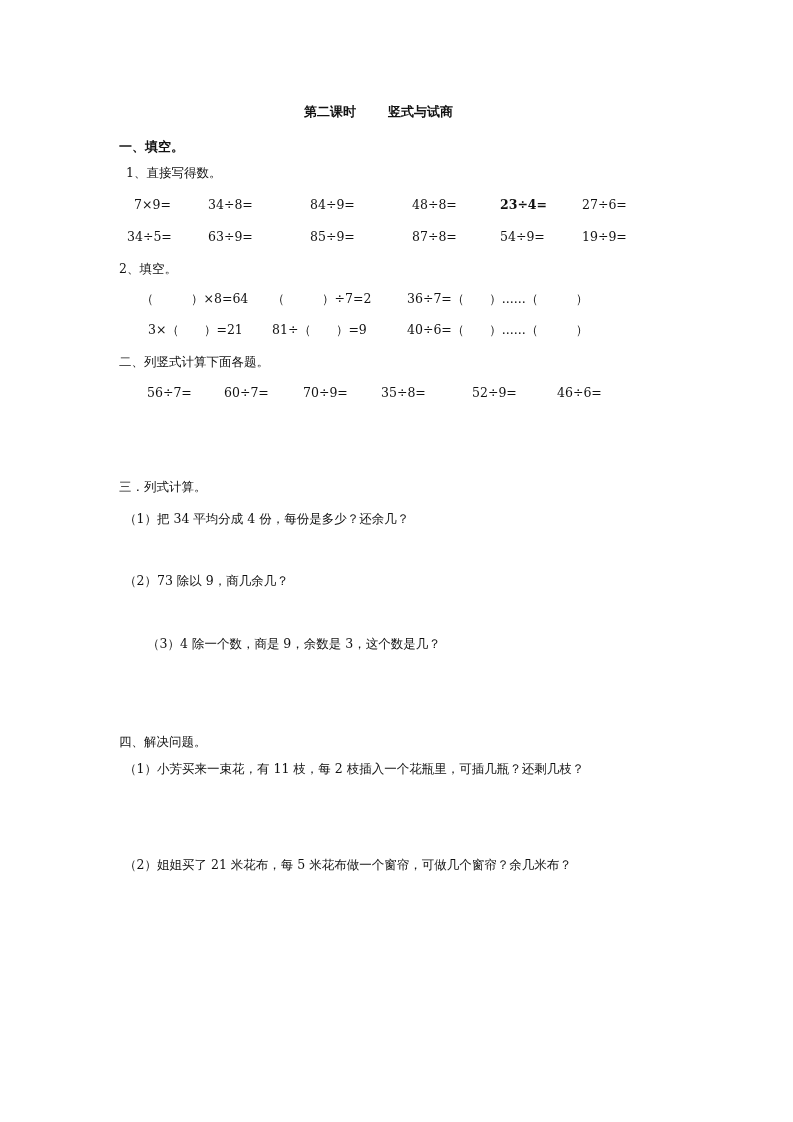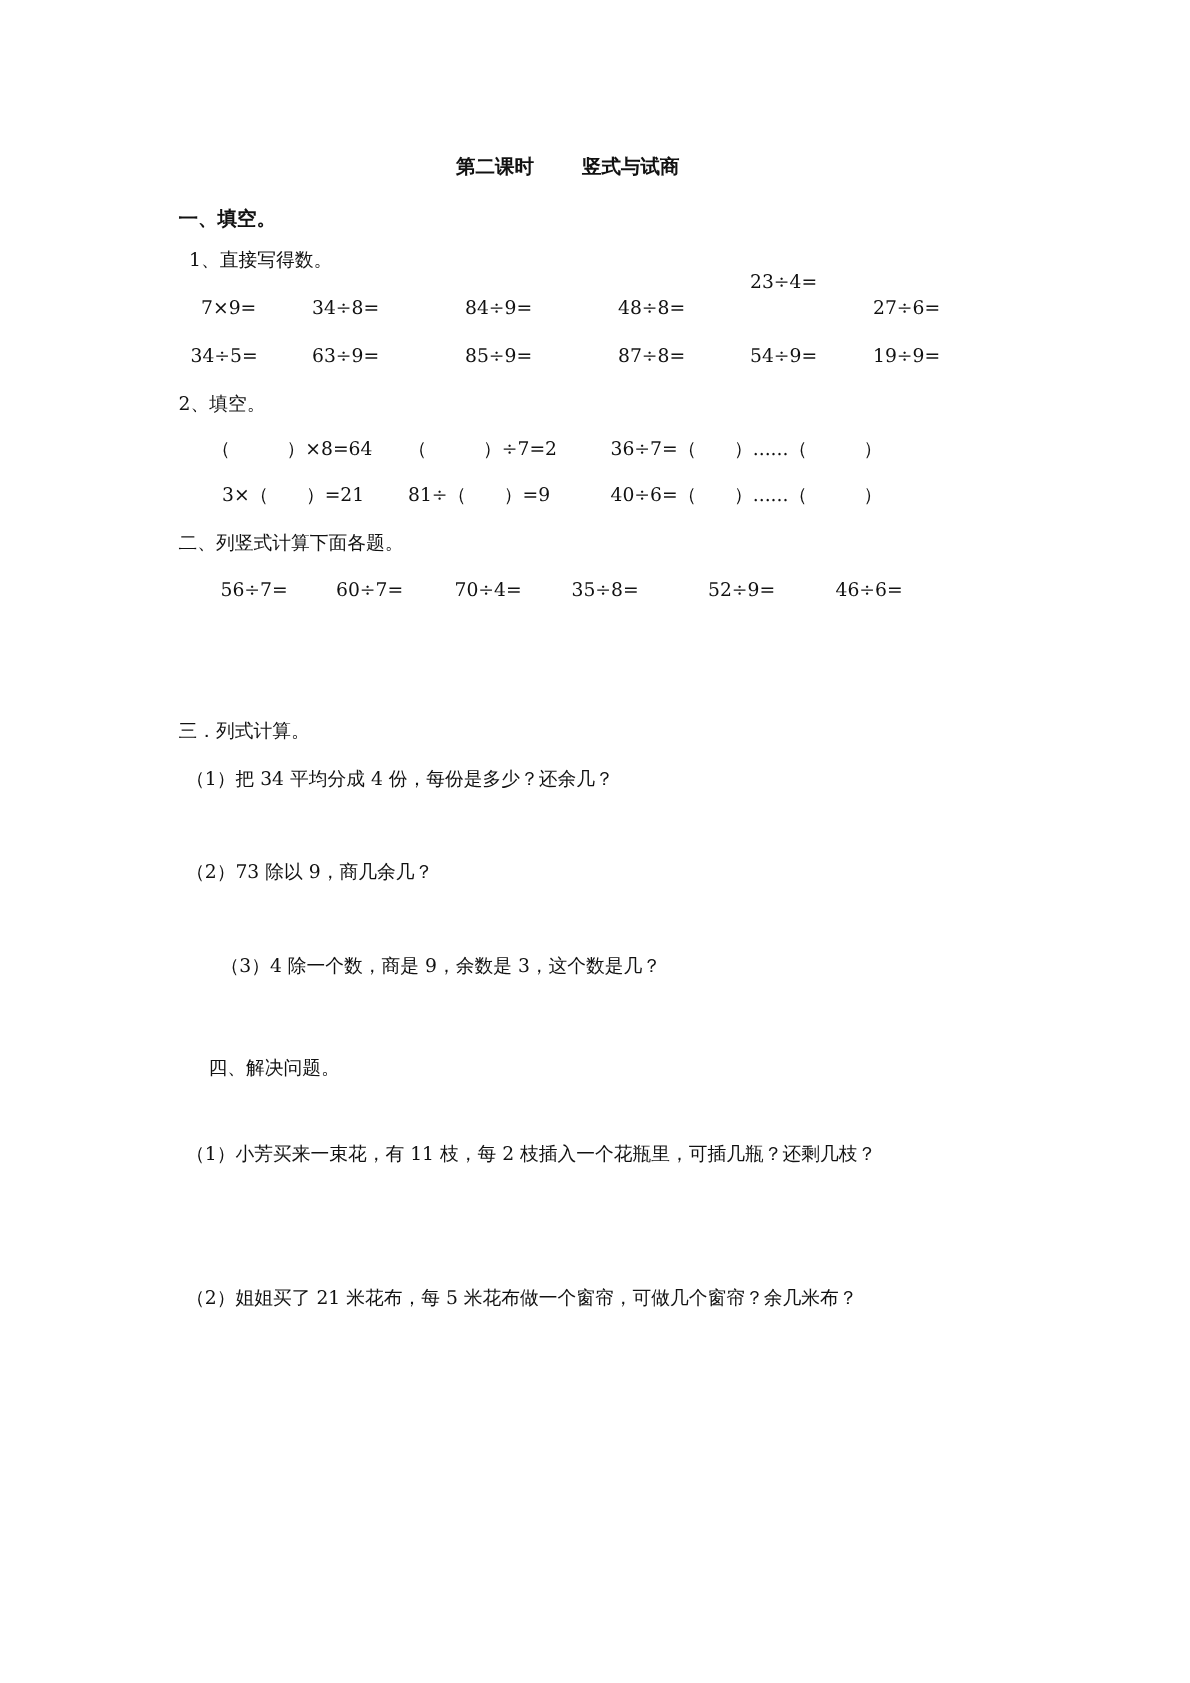--- a/index.html
+++ b/index.html
@@ -17,21 +17,21 @@
   <div class="abs title" style="left:388px; top:104px;">竖式与试商</div>
 
   <div class="abs bold" style="left:119px; top:139px;text-align:center;">一、填空。</div>
   <div class="abs" style="left:126px; top:165px;">1、直接写得数。</div>
 
   <div>
     <div class="abs" style="left:134px; top:197px;">7×9=</div>
     <div class="abs" style="left:208px; top:197px;">34÷8=</div>
     <div class="abs" style="left:310px; top:197px;">84÷9=</div>
     <div class="abs" style="left:412px; top:197px;">48÷8=</div>
-    <div class="abs" style="left:500px; top:180px;">23÷4=</div>
+    <div class="abs" style="left:500px; top:197px;font-weight:bold;">23÷4=</div>
     <div class="abs" style="left:582px; top:197px;">27÷6=</div>
   </div>
   <div>
     <div class="abs" style="left:127px; top:229px;">34÷5=</div>
     <div class="abs" style="left:208px; top:229px;">63÷9=</div>
     <div class="abs" style="left:310px; top:229px;text-align:right;">85÷9=</div>
     <div class="abs" style="left:412px; top:229px;">87÷8=</div>
     <div class="abs" style="left:500px; top:229px;">54÷9=</div>
     <div class="abs" style="left:582px; top:229px;">19÷9=</div>
   </div>
@@ -45,27 +45,27 @@
   <div>
     <div class="abs" style="left:148px; top:322px;">3×（　　）=21</div>
     <div class="abs" style="left:272px; top:322px;">81÷（　　）=9</div>
     <div class="abs" style="left:407px; top:322px;">40÷6=（　　）......（　　　）</div>
   </div>
 
   <div class="abs" style="left:119px; top:354px;">二、列竖式计算下面各题。</div>
   <div>
     <div class="abs" style="left:147px; top:385px;">56÷7=</div>
     <div class="abs" style="left:224px; top:385px;">60÷7=</div>
-    <div class="abs" style="left:303px; top:385px;">70÷4=</div>
+    <div class="abs" style="left:303px; top:385px;">70÷9=</div>
     <div class="abs" style="left:381px; top:385px;">35÷8=</div>
     <div class="abs" style="left:472px; top:385px;">52÷9=</div>
     <div class="abs" style="left:557px; top:385px;">46÷6=</div>
   </div>
 
   <div class="abs" style="left:119px; top:479px;">三．列式计算。</div>
   <div class="abs" style="left:124px; top:511px;">（1）把 34 平均分成 4 份，每份是多少？还余几？</div>
   <div class="abs" style="left:124px; top:573px;">（2）73 除以 9，商几余几？</div>
   <div class="abs" style="left:124px; top:636px;margin-left:23px;">（3）4 除一个数，商是 9，余数是 3，这个数是几？</div>
 
-  <div class="abs" style="left:119px; top:704px;margin-left:20px;">四、解决问题。</div>
+  <div class="abs" style="left:119px; top:734px;">四、解决问题。</div>
   <div class="abs" style="left:124px; top:761px;">（1）小芳买来一束花，有 11 枝，每 2 枝插入一个花瓶里，可插几瓶？还剩几枝？</div>
   <div class="abs" style="left:124px; top:857px;">（2）姐姐买了 21 米花布，每 5 米花布做一个窗帘，可做几个窗帘？余几米布？</div>
 </div>
 
 </body></html>

